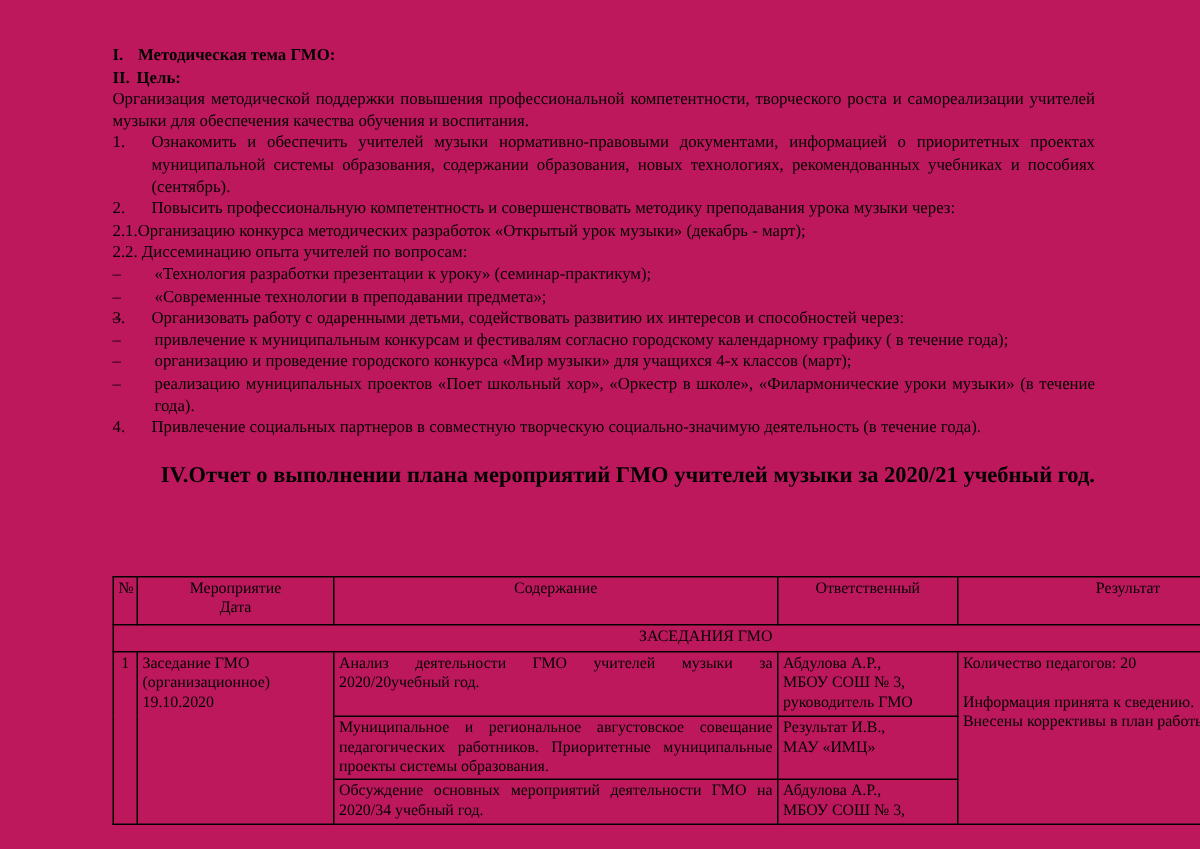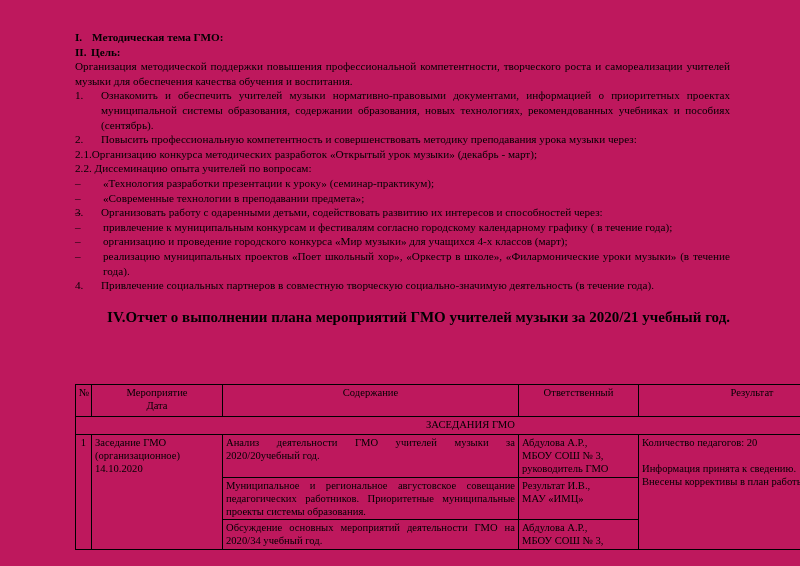--- a/index.html
+++ b/index.html
@@ -220,21 +220,21 @@
     <tbody>
       <tr>
         <td class="banner" colspan="5">ЗАСЕДАНИЯ ГМО</td>
       </tr>
 
       <tr>
         <td class="num" rowspan="3">1</td>
         <td class="ctr" rowspan="3">
           <div>Заседание ГМО</div>
           <div>(организационное)</div>
-          <div>14.10.2020</div>
+          <div>19.10.2020</div>
         </td>
         <td class="jst">Анализ деятельности ГМО учителей музыки за 2020/20учебный год.</td>
         <td class="ctr">
           <div>Абдулова А.Р.,</div>
           <div>МБОУ СОШ № 3,</div>
           <div>руководитель ГМО</div>
         </td>
         <td class="jst" rowspan="3">
           <div>Количество педагогов: 20</div>
           <span class="blank-line"></span>

